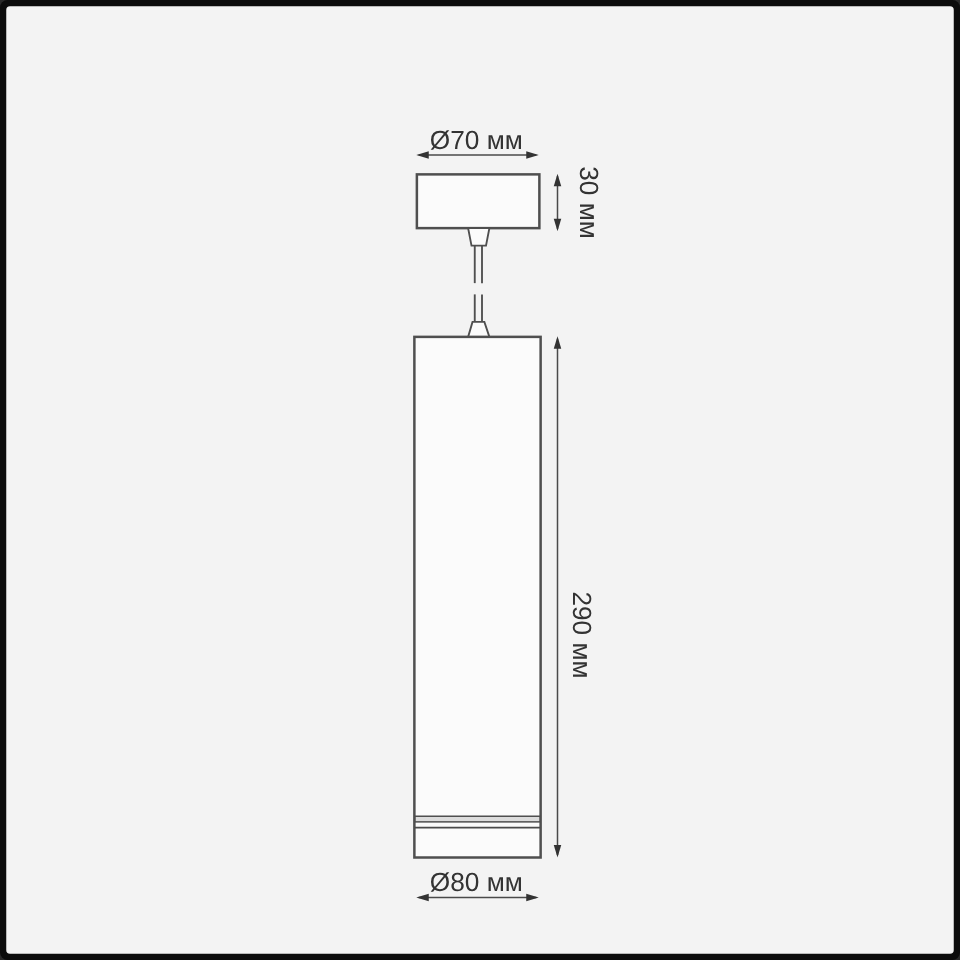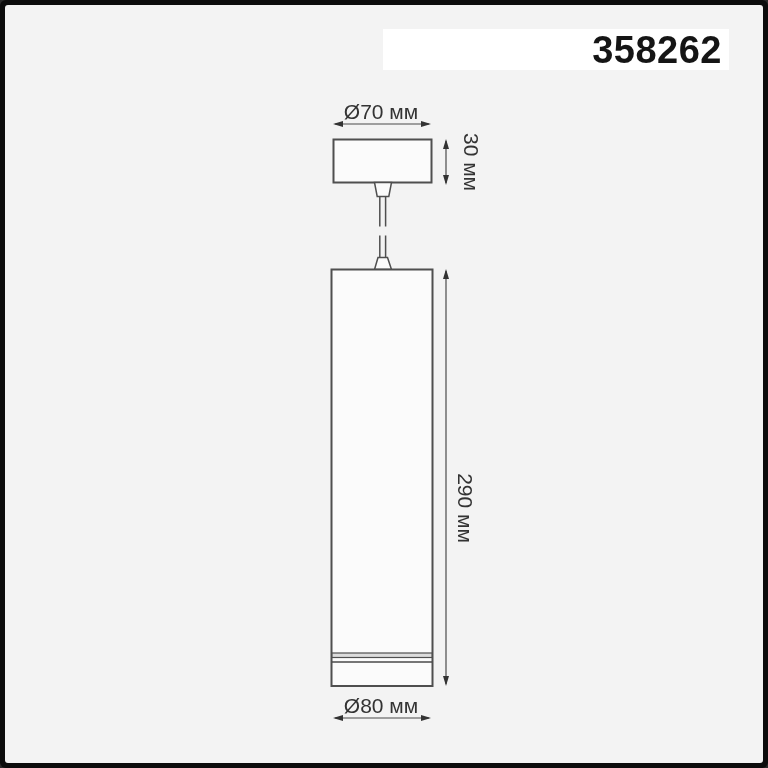--- a/index.html
+++ b/index.html
@@ -57,23 +57,20 @@
     font-size: 21px;
     fill: #333333;
   }
 </style>
 </head>
 <body>
 
 <div class="frame">
   <div class="canvas">
 
-    <div class="code-strip">
-      <span class="code">358262</span>
-    </div>
 
     <svg class="drawing" viewBox="0 0 758 758" aria-hidden="true">
 
       <rect x="328.5" y="134.5" width="98" height="43" class="outline"></rect>
 
       <path d="M 369.5 177.5 L 386.5 177.5 L 383.8 191.5 L 372.2 191.5 Z" class="outline" style="stroke-width:1.5"></path>
 
       <line x1="374.8" y1="191.5" x2="374.8" y2="221.5" class="thin"></line>
       <line x1="380.6" y1="191.5" x2="380.6" y2="221.5" class="thin"></line>
 

